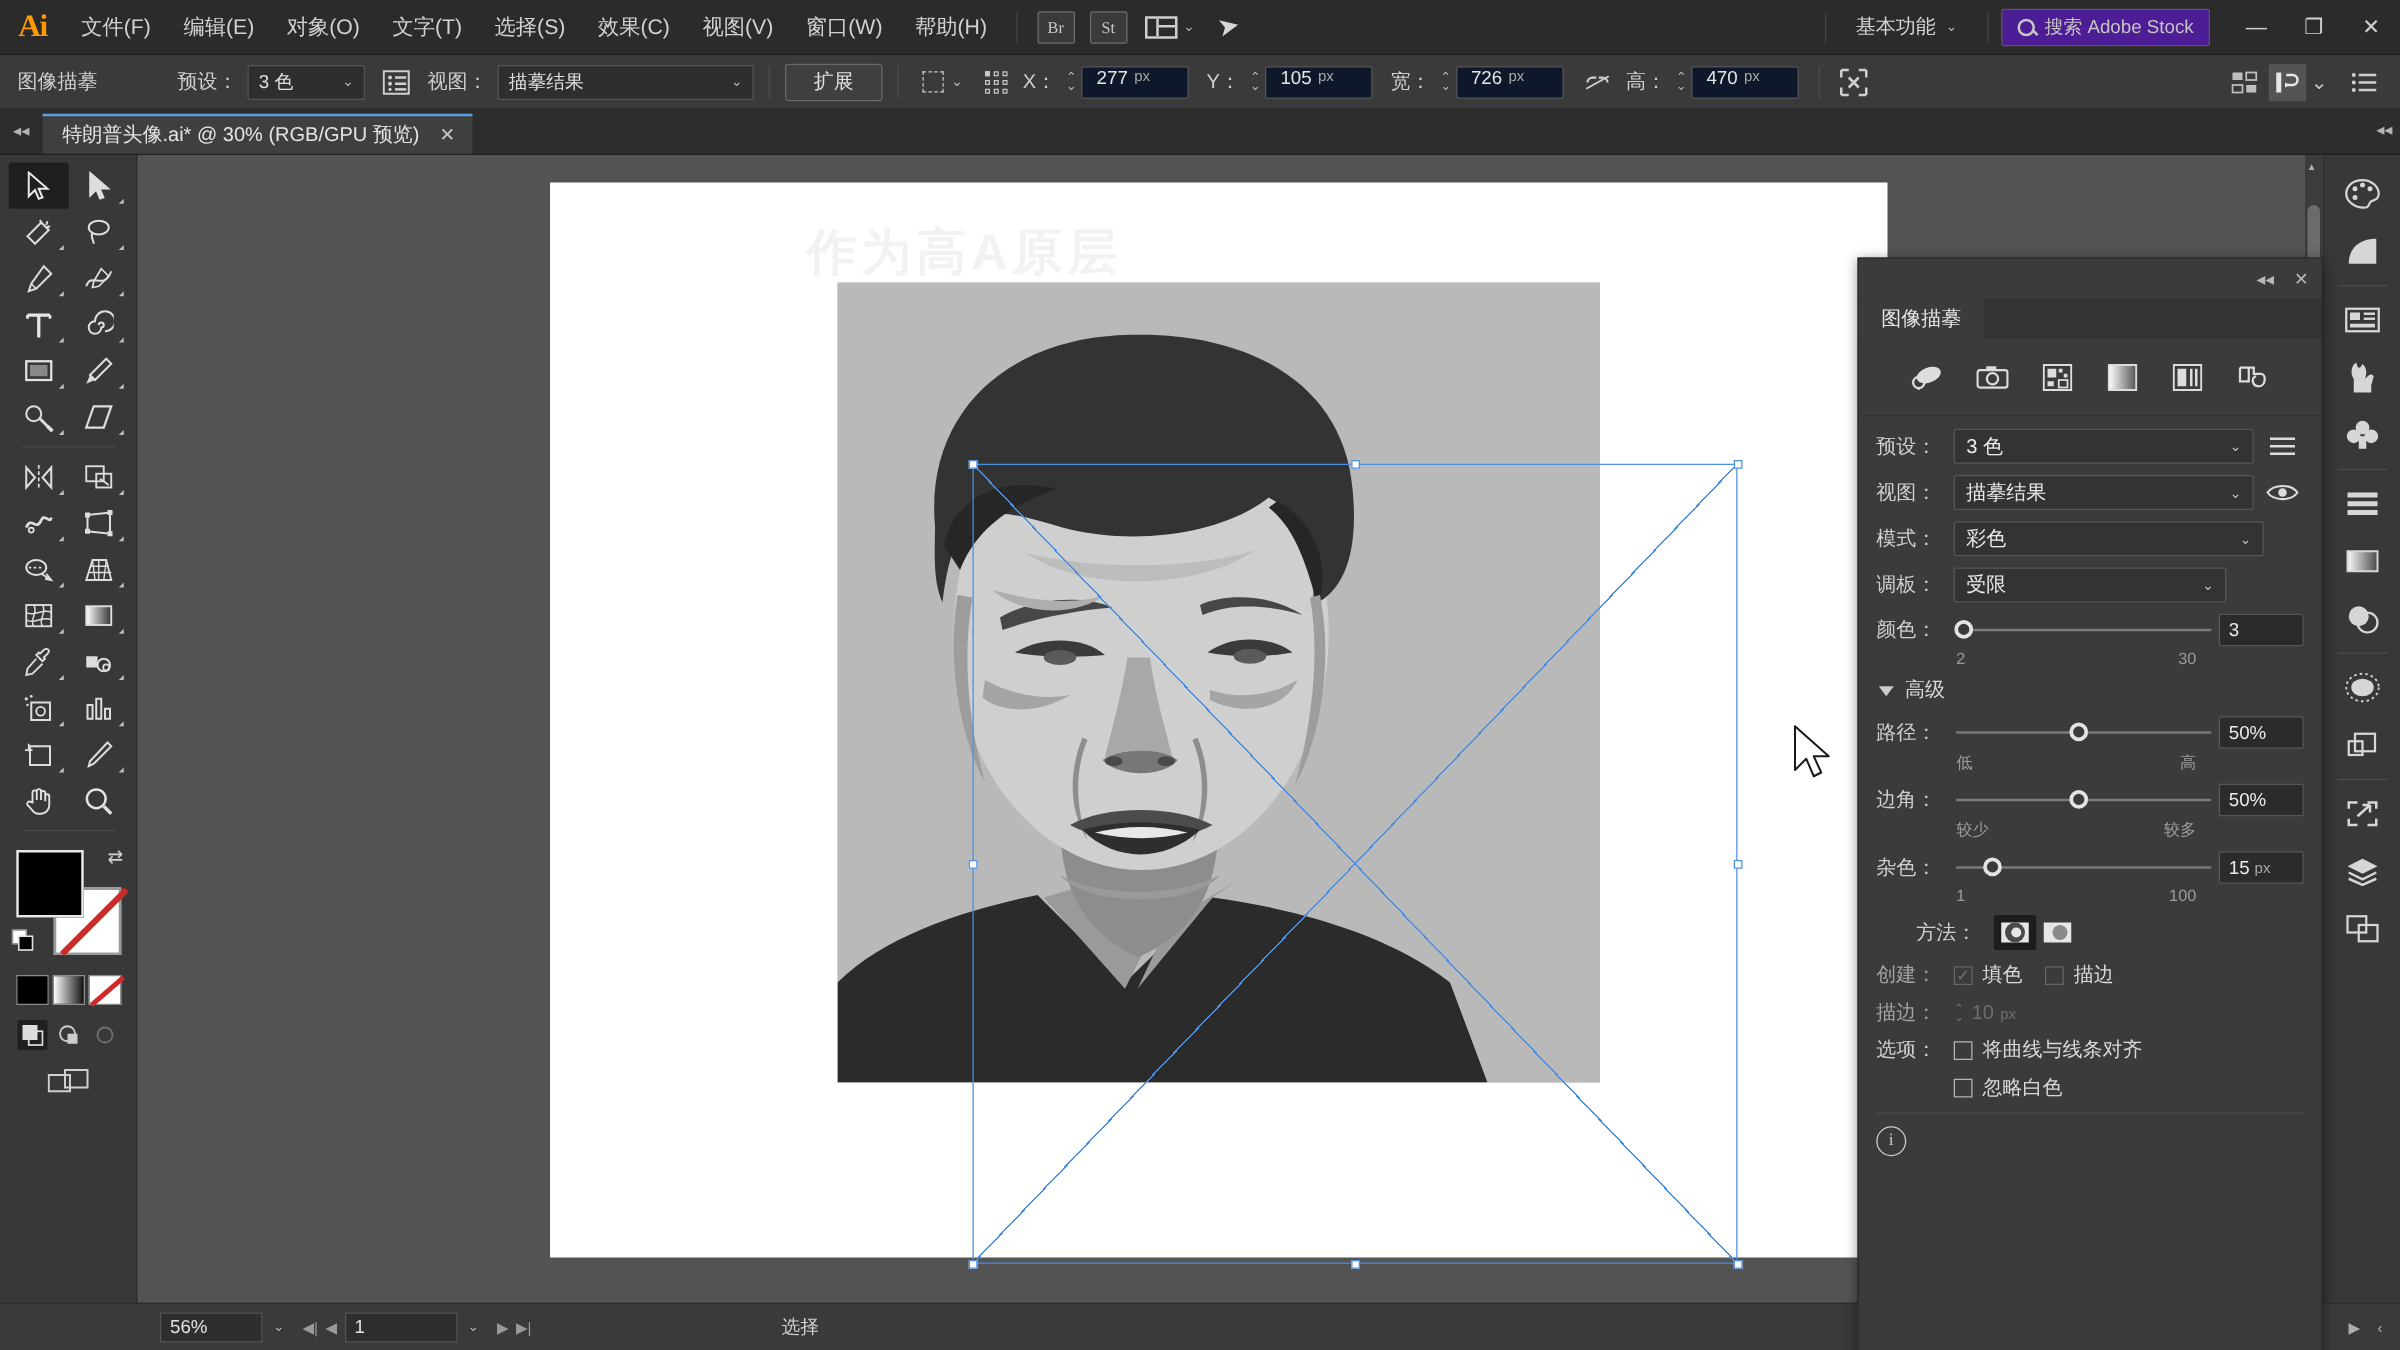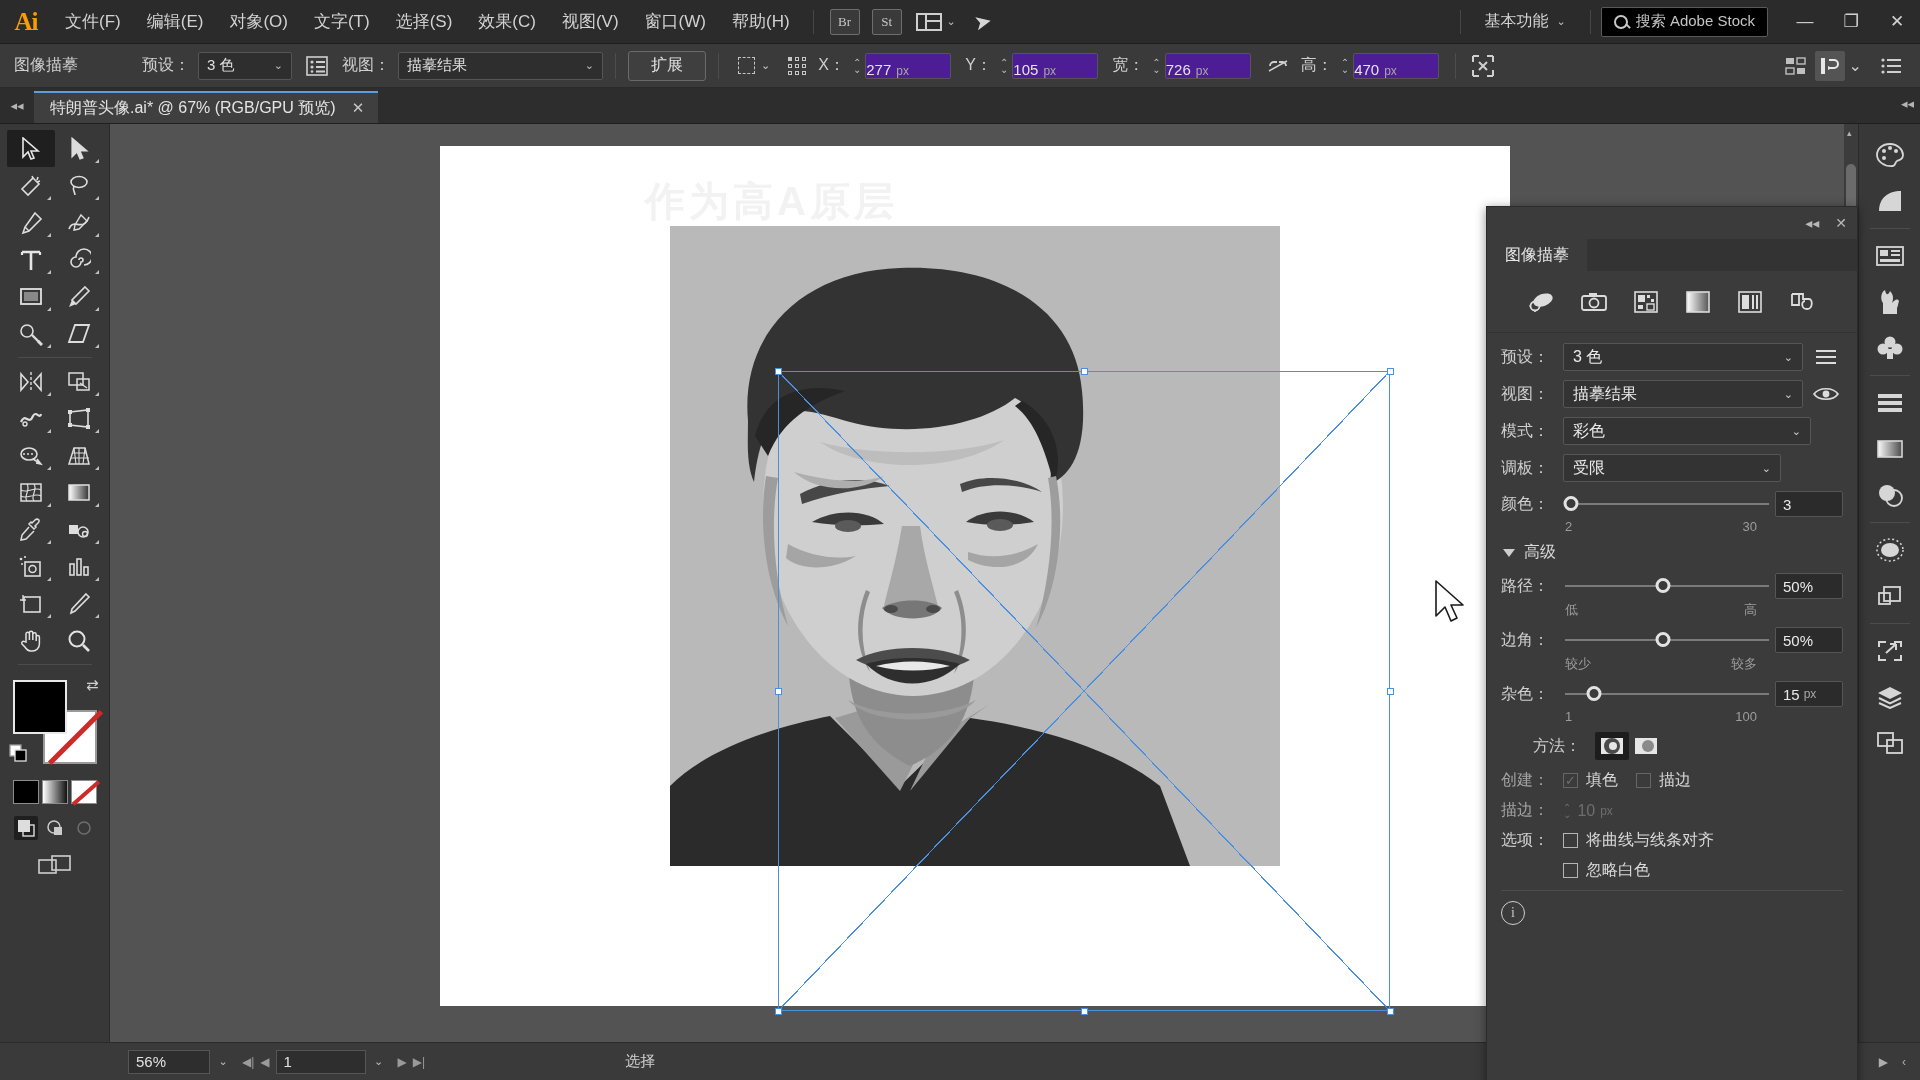--- a/index.html
+++ b/index.html
@@ -40,21 +40,21 @@
   .arr-glyph u { display: block; flex: 1; border-bottom: 2px solid #cfcfcf; height: 7px; }
   .chev { font-size: 11px; color: #bfbfbf; }
   .rocket { font-size: 21px; color: #d7d7d7; margin: 0 10px; transform: rotate(-12deg); }
   .spacer { flex: 1; }
   .workspace-btn {
     display: flex; align-items: center; gap: 8px; padding: 0 14px; height: 30px;
     font-size: 16px; color: #d4d4d4;
   }
   .search-stock {
     display: flex; align-items: center; gap: 8px; height: 30px; padding: 0 12px;
-    border: 1px solid #5a5a5a; border-radius: 2px; background: #000000; margin-right: 14px;
+    border: 1px solid #5a5a5a; border-radius: 2px; background: #4c1d95; margin-right: 14px;
     font-size: 15px; color: #c4c4c4;
   }
   .mag {
     width: 14px; height: 14px; border: 2px solid #c8c8c8; border-radius: 50%;
     position: relative; display: inline-block;
   }
   .mag::after {
     content: ''; position: absolute; width: 6px; height: 2px; background: #c8c8c8;
     transform: rotate(45deg); right: -5px; bottom: 0px;
   }
@@ -86,23 +86,23 @@
   .expand-btn {
     height: 30px; padding: 0 22px; border: 1px solid #6a6a6a; border-radius: 3px;
     background: #3f3f3f; color: #e2e2e2; font-size: 16px; display: flex;
     align-items: center; justify-content: center;
   }
   .num-field {
     display: flex; align-items: center; gap: 4px; margin-right: 4px;
   }
   .stepper { display: flex; flex-direction: column; align-items: center; color: #bcbcbc; line-height: 7px; font-size: 10px; }
   .num-input {
-    width: 86px; height: 26px; background: #4c1d95; border: 1px solid #555;
+    width: 86px; height: 26px; background: #0f172a; border: 1px solid #555;
     border-radius: 2px; color: #e4e4e4; font-size: 15px; display: flex;
-    align-items: flex-end; padding: 0 0; gap: 5px;
+    align-items: flex-start; padding: 0 11px; gap: 5px;
   }
   .unit { font-size: 12px; color: #a8a8a8; }
   .glyph-sq {
     width: 17px; height: 17px; border: 1px dashed #c5c5c5;
   }
   .dotsgrid { display: grid; grid-template-columns: repeat(3,4px); grid-gap: 3px; }
   .dotsgrid i { width: 4px; height: 4px; border: 1px solid #c8c8c8; }
   .dotsgrid i.f { background: #c8c8c8; }
 
   
@@ -465,21 +465,21 @@
           <rect x="7" y="2" width="14" height="2" fill="#cfcfcf"></rect>
           <rect x="7" y="8" width="14" height="2" fill="#cfcfcf"></rect>
           <rect x="7" y="14" width="14" height="2" fill="#cfcfcf"></rect>
         </svg>
     </div>
   </div>
 
   <div class="tabbar">
     <div class="collapse-arrows">◂◂</div>
     <div class="doctab">
-      <span>特朗普头像.ai* @ 67% (RGB/GPU 预览)</span>
+      <span>特朗普头像.ai* @ 30% (RGB/GPU 预览)</span>
       <span class="x">✕</span>
     </div>
     <div class="tabbar-right">◂◂</div>
   </div>
 
   <div class="bodyrow">
 
     <div class="toolbar">
       <div class="tool-grid">
         <div class="tool sel nocorner">

